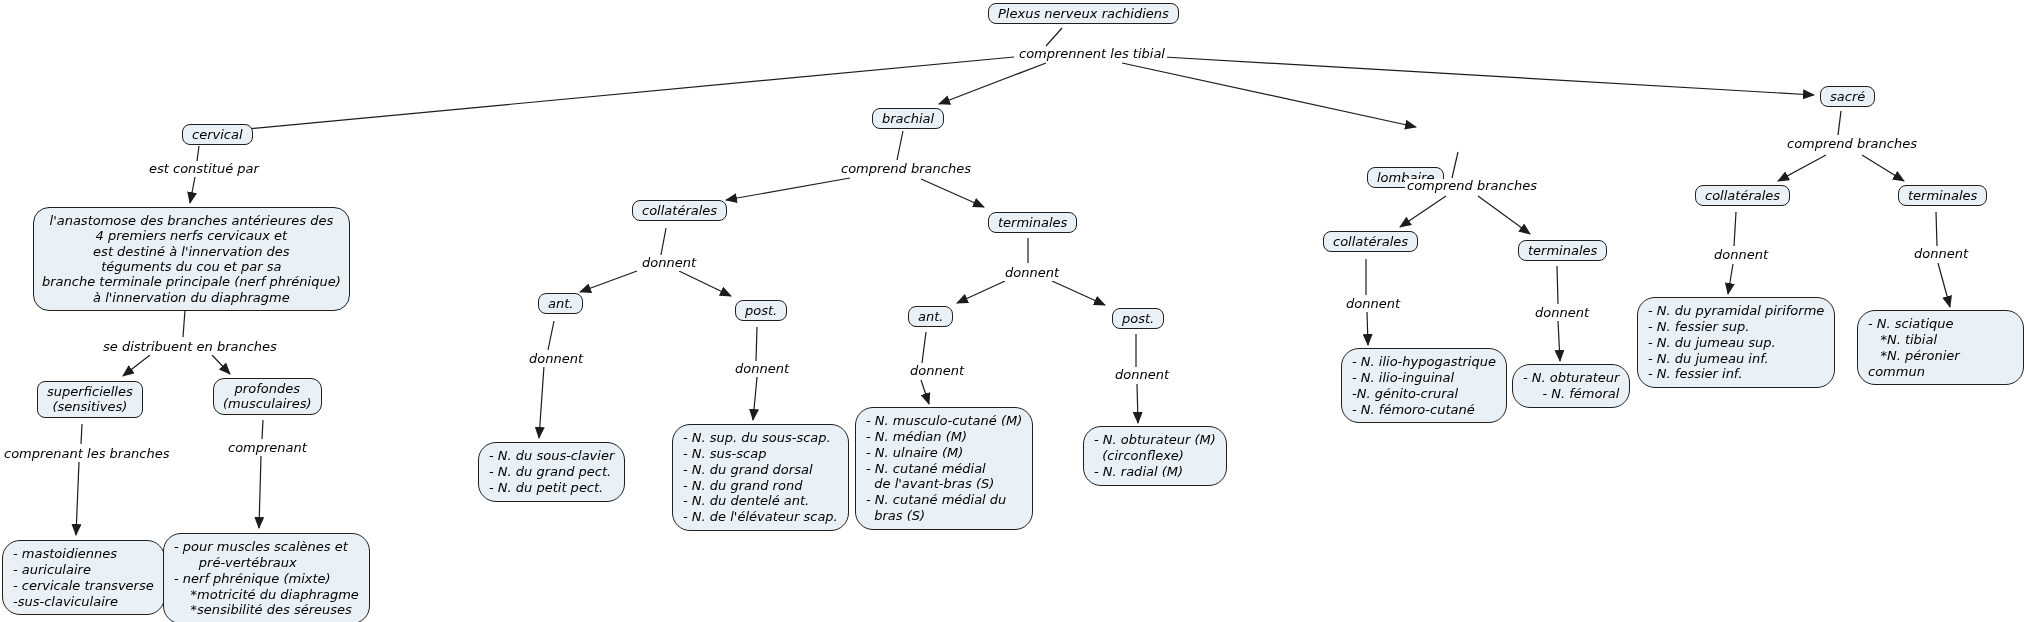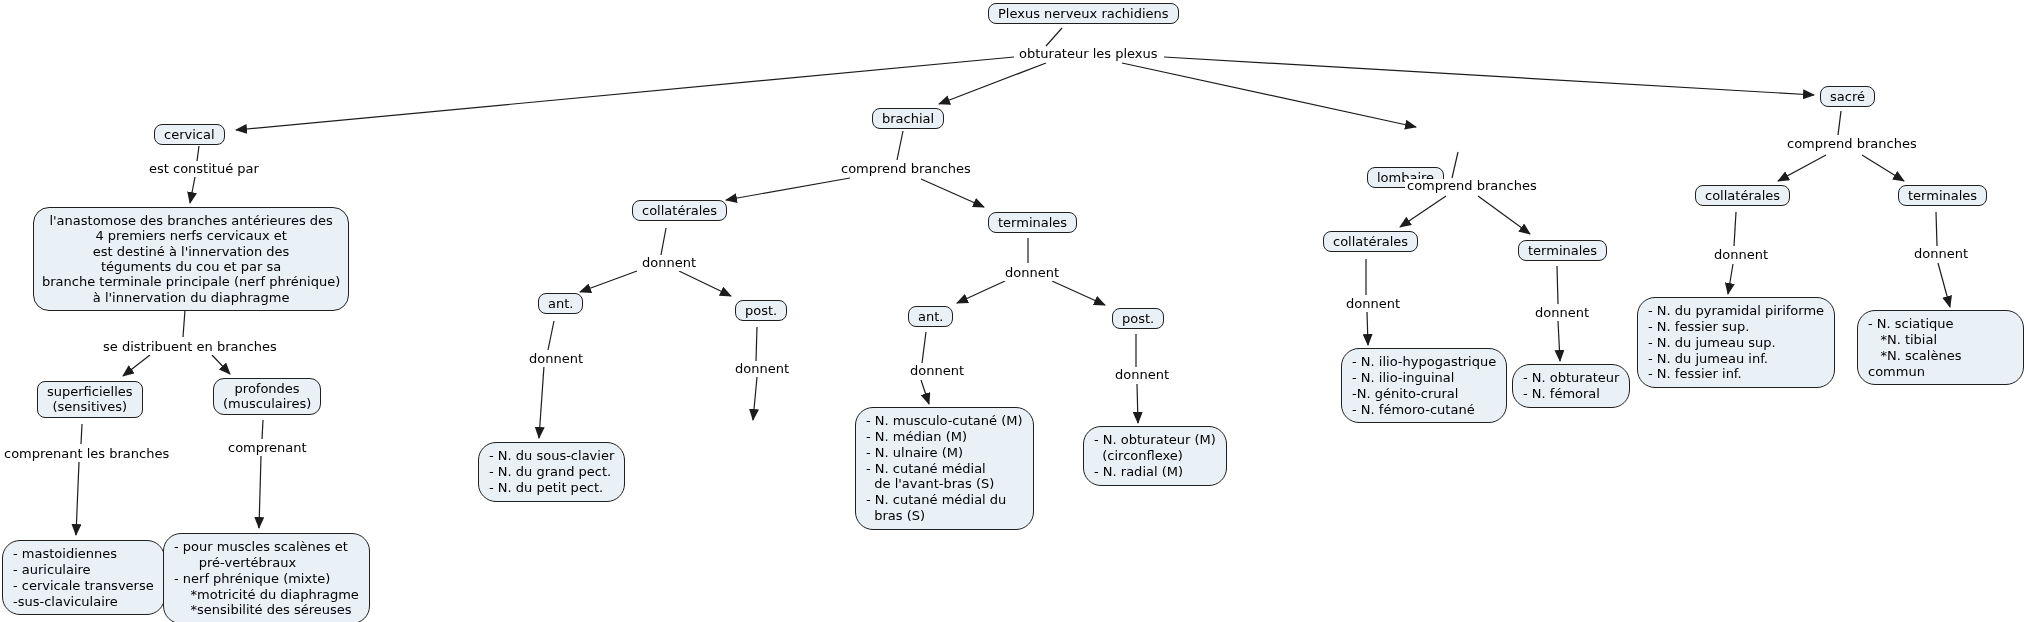--- a/index.html
+++ b/index.html
@@ -7,20 +7,21 @@
     --node-border:#1f1f1f;
     --line:#1c1c1c;
     --text:#000000;
     --bg:#ffffff;
   }
   html,body{margin:0;padding:0;background:var(--bg);}
   #canvas{
     position:relative;width:2024px;height:622px;background:var(--bg);
     font-family:"DejaVu Sans","Liberation Sans",sans-serif;color:var(--text);
     overflow:hidden;
+    font-style:italic;
   }
   #wires{position:absolute;left:0;top:0;width:2024px;height:622px;}
   .node{
     position:absolute;
     background:var(--node-fill);
     border:1px solid var(--node-border);
     border-radius:8px;
     padding:2px 9px;
     font-size:13px;line-height:1.18;
     text-align:center;white-space:pre-line;
@@ -103,23 +104,23 @@
       <line x1="1826" y1="155" x2="1778" y2="181" marker-end="url(#ah)"></line>
       <line x1="1862" y1="155" x2="1904" y2="181" marker-end="url(#ah)"></line>
       <line x1="1736" y1="212" x2="1734" y2="246"></line>
       <line x1="1733" y1="264" x2="1728" y2="294" marker-end="url(#ah)"></line>
       <line x1="1936" y1="212" x2="1937" y2="246"></line>
       <line x1="1938" y1="263" x2="1950" y2="307" marker-end="url(#ah)"></line>
     </g>
   </svg>
 
   <div class="node" style="left:988px;top:3px;">Plexus nerveux rachidiens</div>
-  <div class="label" style="left:1017px;top:47px;">obturateur les plexus</div>
-
-  <div class="node" style="left:154px;top:124px;">cervical</div>
+  <div class="label" style="left:1017px;top:47px;">comprennent les tibial</div>
+
+  <div class="node" style="left:182px;top:124px;">cervical</div>
   <div class="label" style="left:147px;top:162px;">est constitué par</div>
   <div class="node" style="left:33px;top:207px;border-radius:16px;padding:5px 8px;">l'anastomose des branches antérieures des
 4 premiers nerfs cervicaux et
 est destiné à l'innervation des
 téguments du cou et par sa
 branche terminale principale (nerf phrénique)
 à l'innervation du diaphragme</div>
   <div class="label" style="left:101px;top:340px;">se distribuent en branches</div>
   <div class="node" style="left:37px;top:381px;">superficielles
 (sensitives)</div>
@@ -147,20 +148,26 @@
   <div class="node" style="left:735px;top:300px;">post.</div>
   <div class="node" style="left:908px;top:306px;">ant.</div>
   <div class="node" style="left:1112px;top:308px;">post.</div>
   <div class="label" style="left:527px;top:352px;">donnent</div>
   <div class="label" style="left:733px;top:362px;">donnent</div>
   <div class="label" style="left:908px;top:364px;">donnent</div>
   <div class="label" style="left:1113px;top:368px;">donnent</div>
   <div class="list" style="left:478px;top:442px;">- N. du sous-clavier
 - N. du grand pect.
 - N. du petit pect.</div>
+  <div class="list" style="left:672px;top:424px;">- N. sup. du sous-scap.
+- N. sus-scap
+- N. du grand dorsal
+- N. du grand rond
+- N. du dentelé ant.
+- N. de l'élévateur scap.</div>
   <div class="list" style="left:855px;top:407px;">- N. musculo-cutané (M)
 - N. médian (M)
 - N. ulnaire (M)
 - N. cutané médial
   de l'avant-bras (S)
 - N. cutané médial du
   bras (S)</div>
   <div class="list" style="left:1083px;top:426px;">- N. obturateur (M)
   (circonflexe)
 - N. radial (M)</div>
@@ -168,31 +175,31 @@
   <div class="node" style="left:1367px;top:127px;margin-top:40px;">lombaire</div>
   <div class="label" style="left:1405px;top:179px;">comprend branches</div>
   <div class="node" style="left:1323px;top:231px;">collatérales</div>
   <div class="node" style="left:1518px;top:240px;">terminales</div>
   <div class="label" style="left:1344px;top:297px;">donnent</div>
   <div class="label" style="left:1533px;top:306px;">donnent</div>
   <div class="list" style="left:1293px;top:348px;margin-left:48px;">- N. ilio-hypogastrique
 - N. ilio-inguinal
 -N. génito-crural
 - N. fémoro-cutané</div>
-  <div class="list" style="left:1512px;top:364px;">- N. obturateur
+  <div class="list" style="left:1512px;top:364px;text-align:right;">- N. obturateur
 - N. fémoral</div>
 
   <div class="node" style="left:1820px;top:86px;">sacré</div>
   <div class="label" style="left:1785px;top:137px;">comprend branches</div>
   <div class="node" style="left:1695px;top:185px;">collatérales</div>
   <div class="node" style="left:1898px;top:185px;">terminales</div>
   <div class="label" style="left:1712px;top:248px;">donnent</div>
   <div class="label" style="left:1912px;top:247px;">donnent</div>
   <div class="list" style="left:1637px;top:297px;">- N. du pyramidal piriforme
 - N. fessier sup.
 - N. du jumeau sup.
 - N. du jumeau inf.
 - N. fessier inf.</div>
   <div class="list" style="left:1857px;top:310px;">- N. sciatique
    *N. tibial
-   *N. scalènes commun</div>
+   *N. péronier commun</div>
 
 </div>
 
 </body></html>

